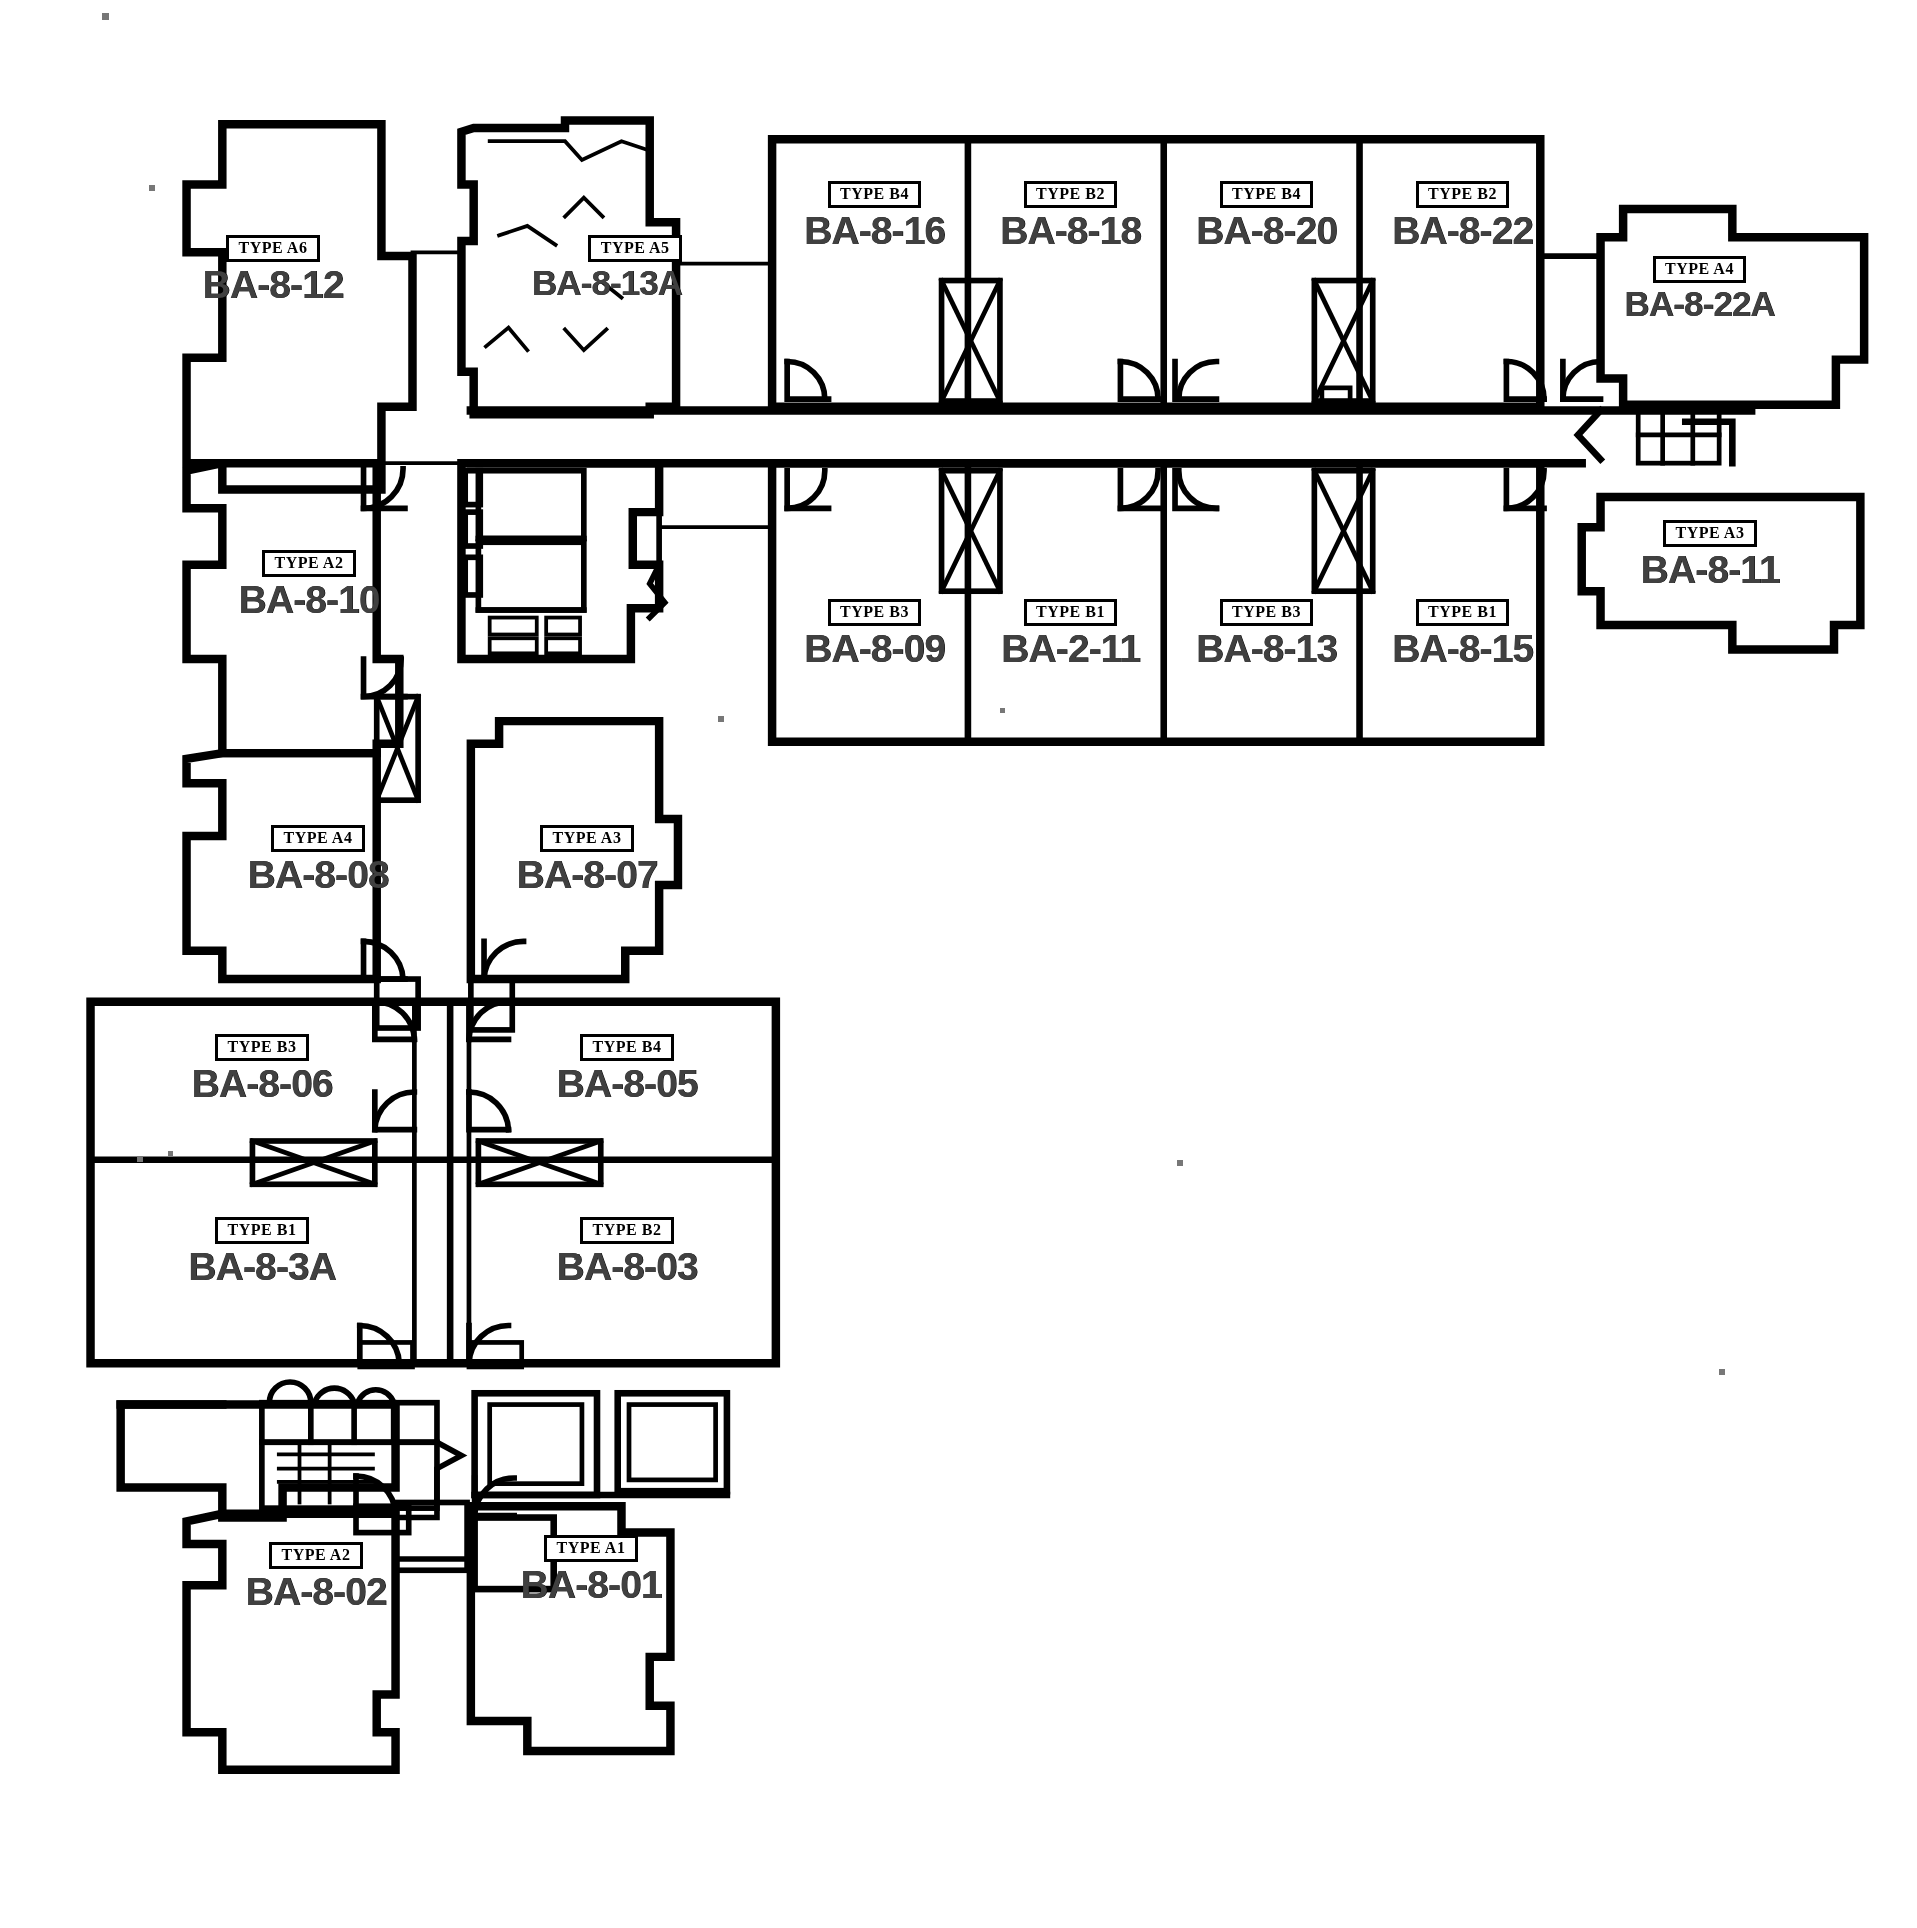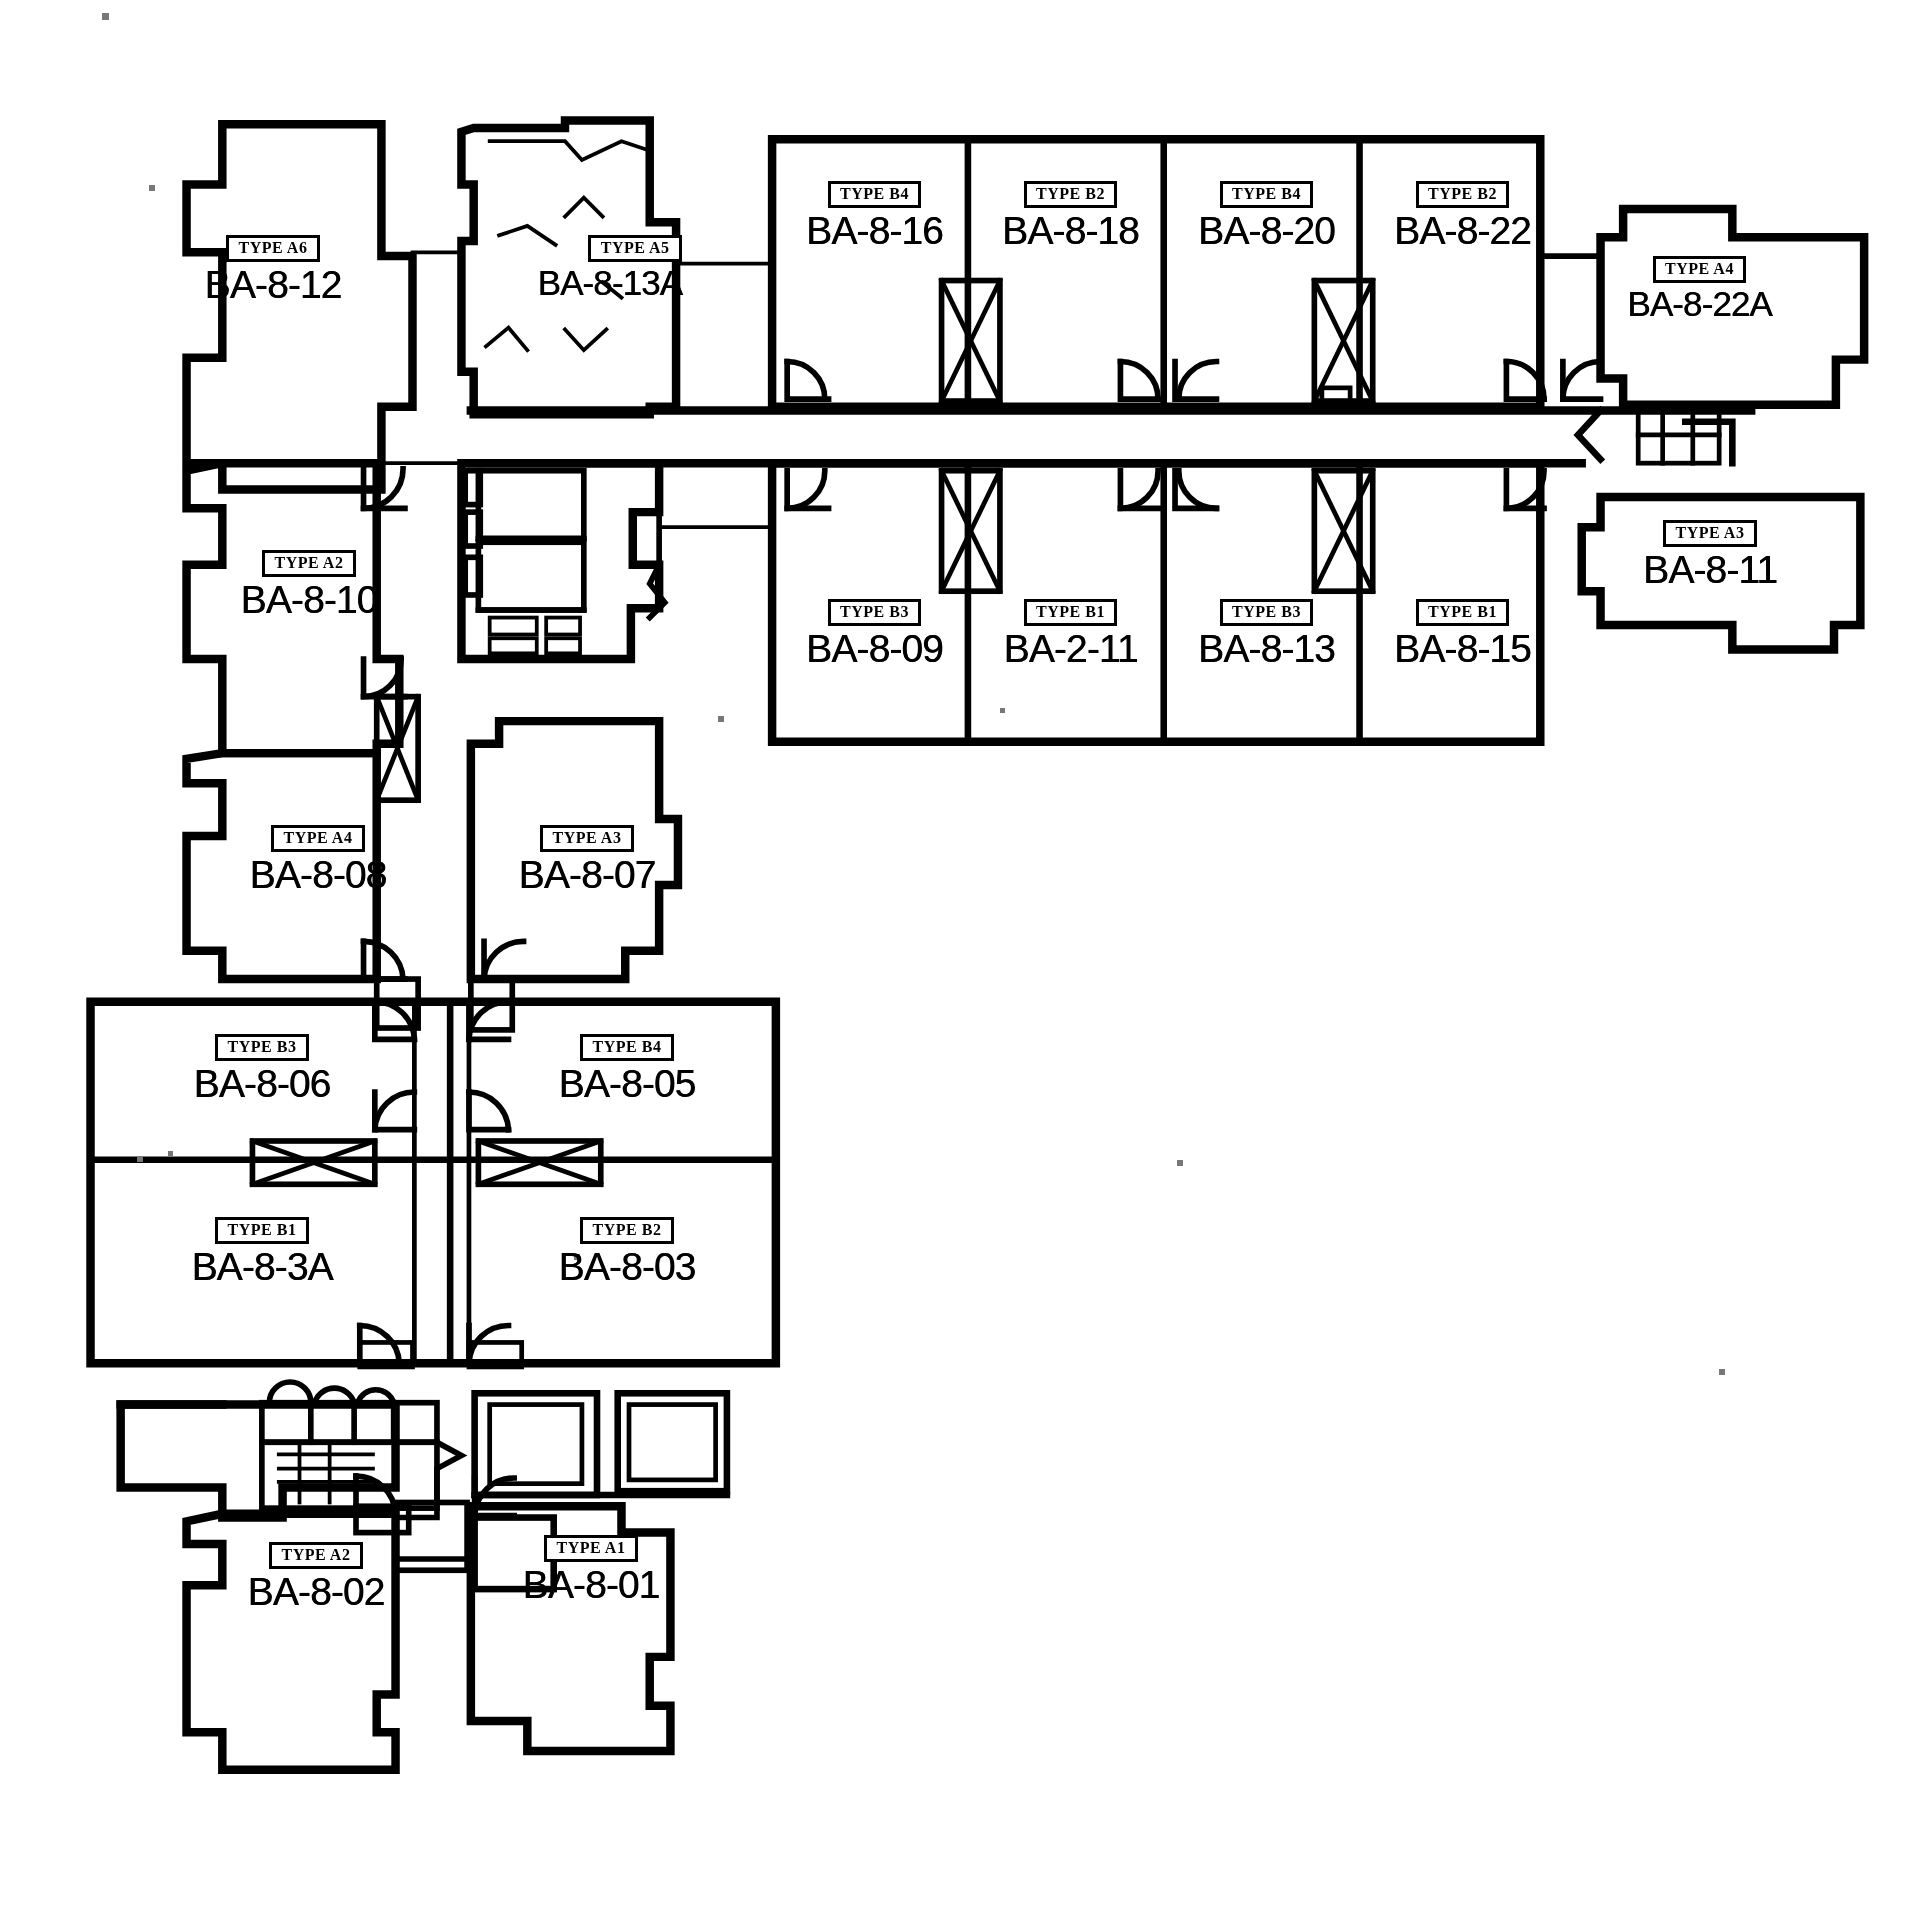--- a/index.html
+++ b/index.html
@@ -43,22 +43,22 @@
     font-size: 16px;
     letter-spacing: 0.5px;
     padding: 1.9px 9.4px 2.8px 9.4px;
     line-height: 1.05;
     margin: 0 auto 2.8px auto;
     font-family: Liberation Serif, serif;
   }
   .unit-code {
     display: block;
     font-size: 39px;
-    font-weight: normal;
-    color: #000000;
+    font-weight: bold;
+    color: #404040;
     letter-spacing: -0.9px;
     line-height: 1;
     text-shadow: 0.5px 0 0 #000;
   }
   .unit-code.small {
     font-size: 35px;
   }
   
   #watermark {
     position: absolute;

